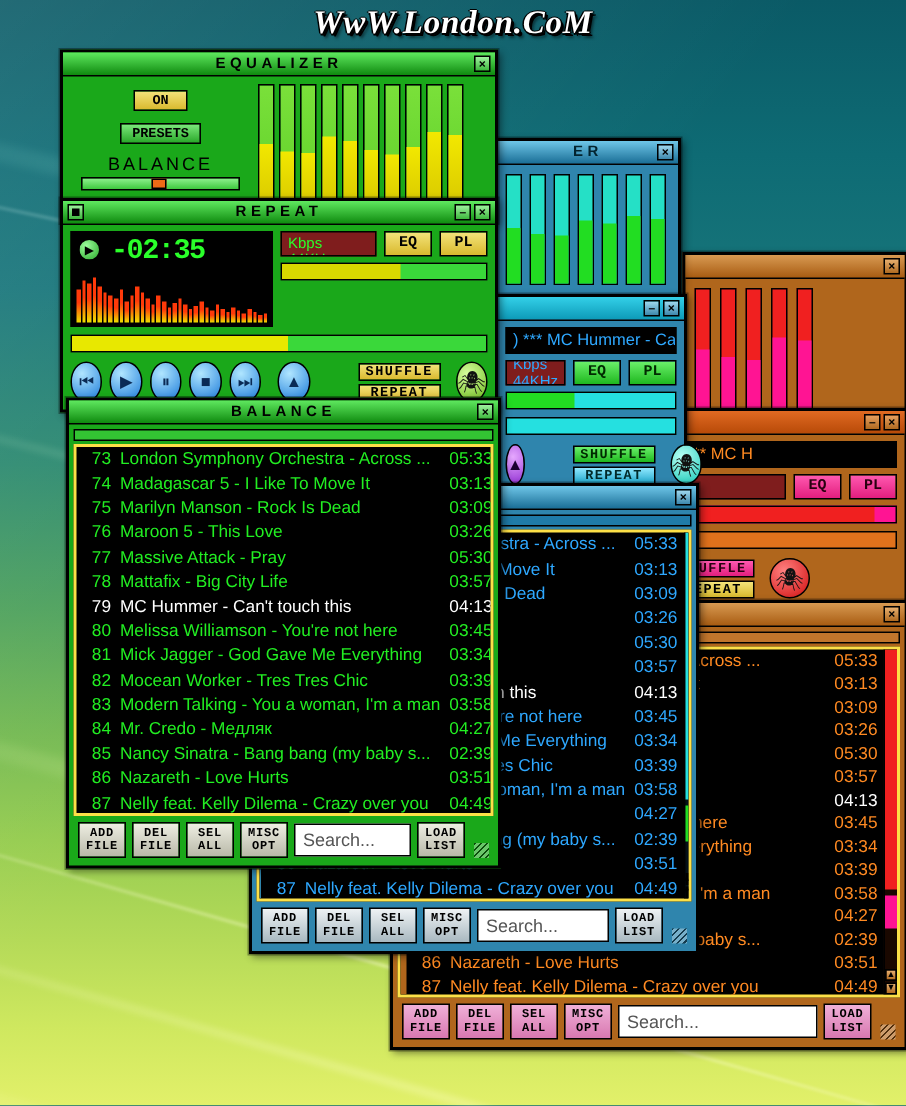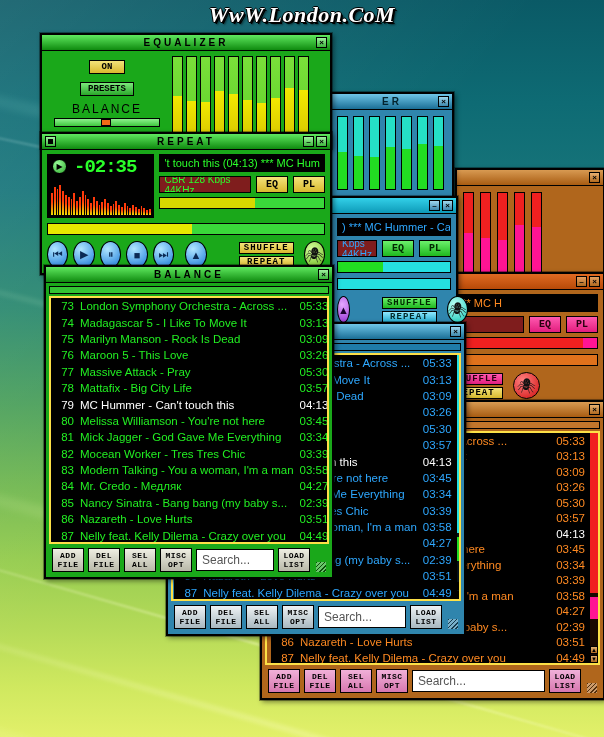--- a/index.html
+++ b/index.html
@@ -699,23 +699,20 @@
               <i style="height: 10px; background: linear-gradient(rgb(255, 58, 10) 0%, rgb(255, 58, 10) 40%, rgb(240, 224, 0) 100%);"></i>
               <i style="height: 8px; background: linear-gradient(rgb(255, 58, 10) 0%, rgb(255, 58, 10) 40%, rgb(240, 224, 0) 100%);"></i>
               <i style="height: 6px; background: linear-gradient(rgb(255, 58, 10) 0%, rgb(255, 58, 10) 40%, rgb(240, 224, 0) 100%);"></i>
               <i style="height: 9px; background: linear-gradient(rgb(255, 58, 10) 0%, rgb(255, 58, 10) 40%, rgb(240, 224, 0) 100%);"></i>
               <i style="height: 7px; background: linear-gradient(rgb(255, 58, 10) 0%, rgb(255, 58, 10) 40%, rgb(240, 224, 0) 100%);"></i>
               <i style="height: 5px; background: linear-gradient(rgb(255, 58, 10) 0%, rgb(255, 58, 10) 40%, rgb(240, 224, 0) 100%);"></i>
               <i style="height: 6px; background: linear-gradient(rgb(255, 58, 10) 0%, rgb(255, 58, 10) 40%, rgb(240, 224, 0) 100%);"></i>
             </div>
         </div>
         <div class="plright">
-          <div class="marquee" style="color:#2aff2a;">
-              <span>'t touch this (04:13) *** MC Hum</span>
-            </div>
           <div class="inforow">
             <div class="kbps" style="color:#2aff2a;">
                 <span>CBR 128 Kbps 44KHz</span>
               </div>
             <div class="minib" style="background:linear-gradient(#f3e37a,#d9b92e);">EQ</div>
             <div class="minib" style="background:linear-gradient(#f3e37a,#d9b92e);">PL</div>
           </div>
           <div class="bar" style="background:#3ad83a;">
               <div class="fill" style="width:58%;background:#d8d800;"></div>
             </div>

